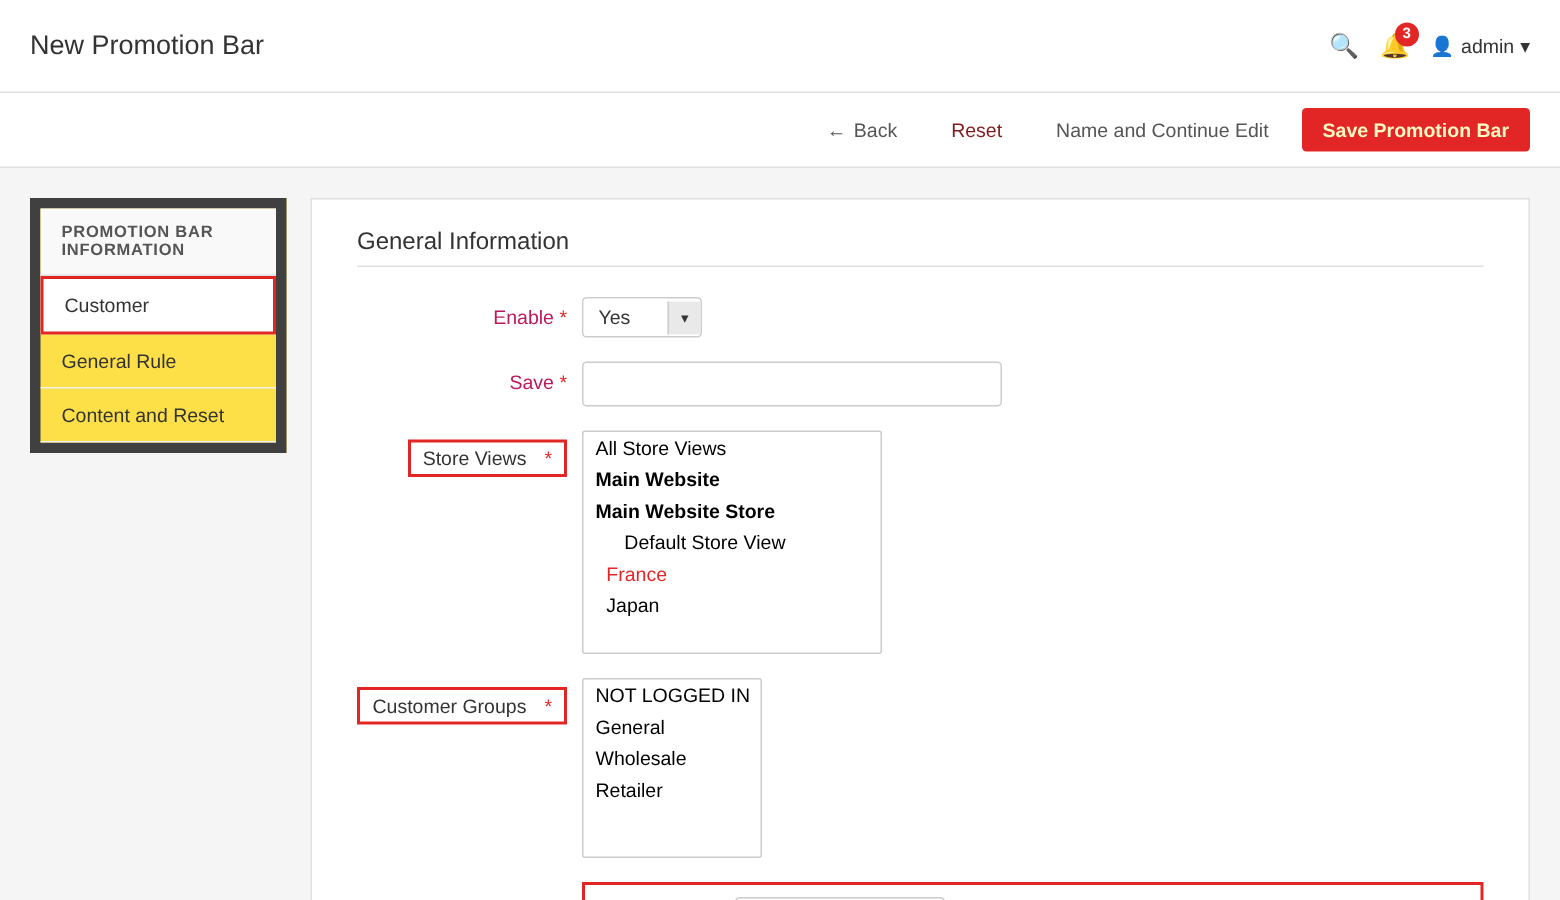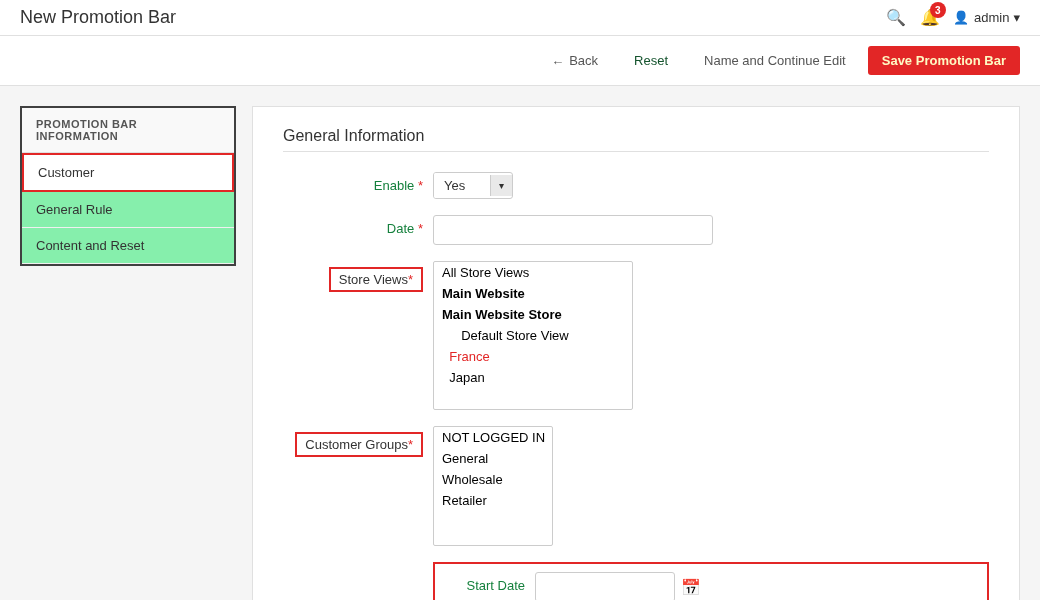--- a/index.html
+++ b/index.html
@@ -11,21 +11,21 @@
       width: 1040px;
       min-height: 600px;
       overflow-x: hidden;
     }
 
     
     .top-header {
       background: #fff;
       border-bottom: 1px solid #e0e0e0;
       padding: 0 20px;
-      height: 36px;
+      height: 62px;
       display: flex;
       align-items: center;
       justify-content: space-between;
     }
     .page-title {
       font-size: 18px;
       font-weight: 300;
       color: #333;
     }
     .header-right {
@@ -86,21 +86,21 @@
       align-items: center;
       gap: 5px;
     }
     .btn-back {
       background: transparent;
       color: #555;
       border: none;
     }
     .btn-reset {
       background: transparent;
-      color: #14532d;
+      color: #7f1d1d;
       border: none;
     }
     .btn-save-continue {
       background: transparent;
       color: #555;
       border: none;
     }
     .btn-save-primary {
       background: #e22626;
       color: #fef9c3;
@@ -111,23 +111,23 @@
     
     .main-content {
       display: flex;
       padding: 20px;
       gap: 16px;
       align-items: flex-start;
     }
 
     
     .sidebar {
-      width: 216px;
-      background: #86efac;
-      border: 2px solid #404040;
+      width: 171px;
+      background: #fde047;
+      border: 7px solid #404040;
       flex-shrink: 0;
     }
     .sidebar-header {
       padding: 10px 14px;
       font-size: 11px;
       font-weight: 700;
       color: #555;
       text-transform: uppercase;
       letter-spacing: 0.5px;
       background: #f9f9f9;
@@ -166,21 +166,21 @@
       display: flex;
       align-items: flex-start;
       margin-bottom: 16px;
       gap: 10px;
     }
     .form-label {
       width: 140px;
       text-align: right;
       padding-top: 6px;
       font-size: 13px;
-      color: #15803d;
+      color: #be185d;
       flex-shrink: 0;
     }
     .form-label.required::after {
       content: ' *';
       color: #e22626;
     }
     .form-control-wrap {
       flex: 1;
       max-width: 420px;
     }
@@ -282,21 +282,21 @@
       align-items: flex-start;
       gap: 4px;
     }
     .label-box-red {
       border: 2px solid #e22626;
       padding: 3px 8px;
       font-size: 13px;
       color: #333;
       display: inline-flex;
       align-items: center;
-      gap: 0;
+      gap: 12px;
     }
   </style>
 </head>
 <body>
 
 <div class="top-header">
   <h1 class="page-title">New Promotion Bar</h1>
   <div class="header-right">
     <span class="header-icon">🔍</span>
     <div class="notification-badge">
@@ -352,21 +352,21 @@
       <div class="form-control-wrap">
         <div class="enable-select-wrap">
           <span class="enable-select-text">Yes</span>
           <span class="enable-select-arrow">▾</span>
         </div>
       </div>
     </div>
 
     <div class="form-row">
       <div class="form-label required">
-        <span>Date</span>
+        <span>Save</span>
       </div>
       <div class="form-control-wrap">
         <input type="text" class="text-input" style="width: 280px;">
       </div>
     </div>
 
     <div class="store-views-row">
       <div class="store-views-label-side">
         <span class="label-box-red">
           <span>Store Views</span>

